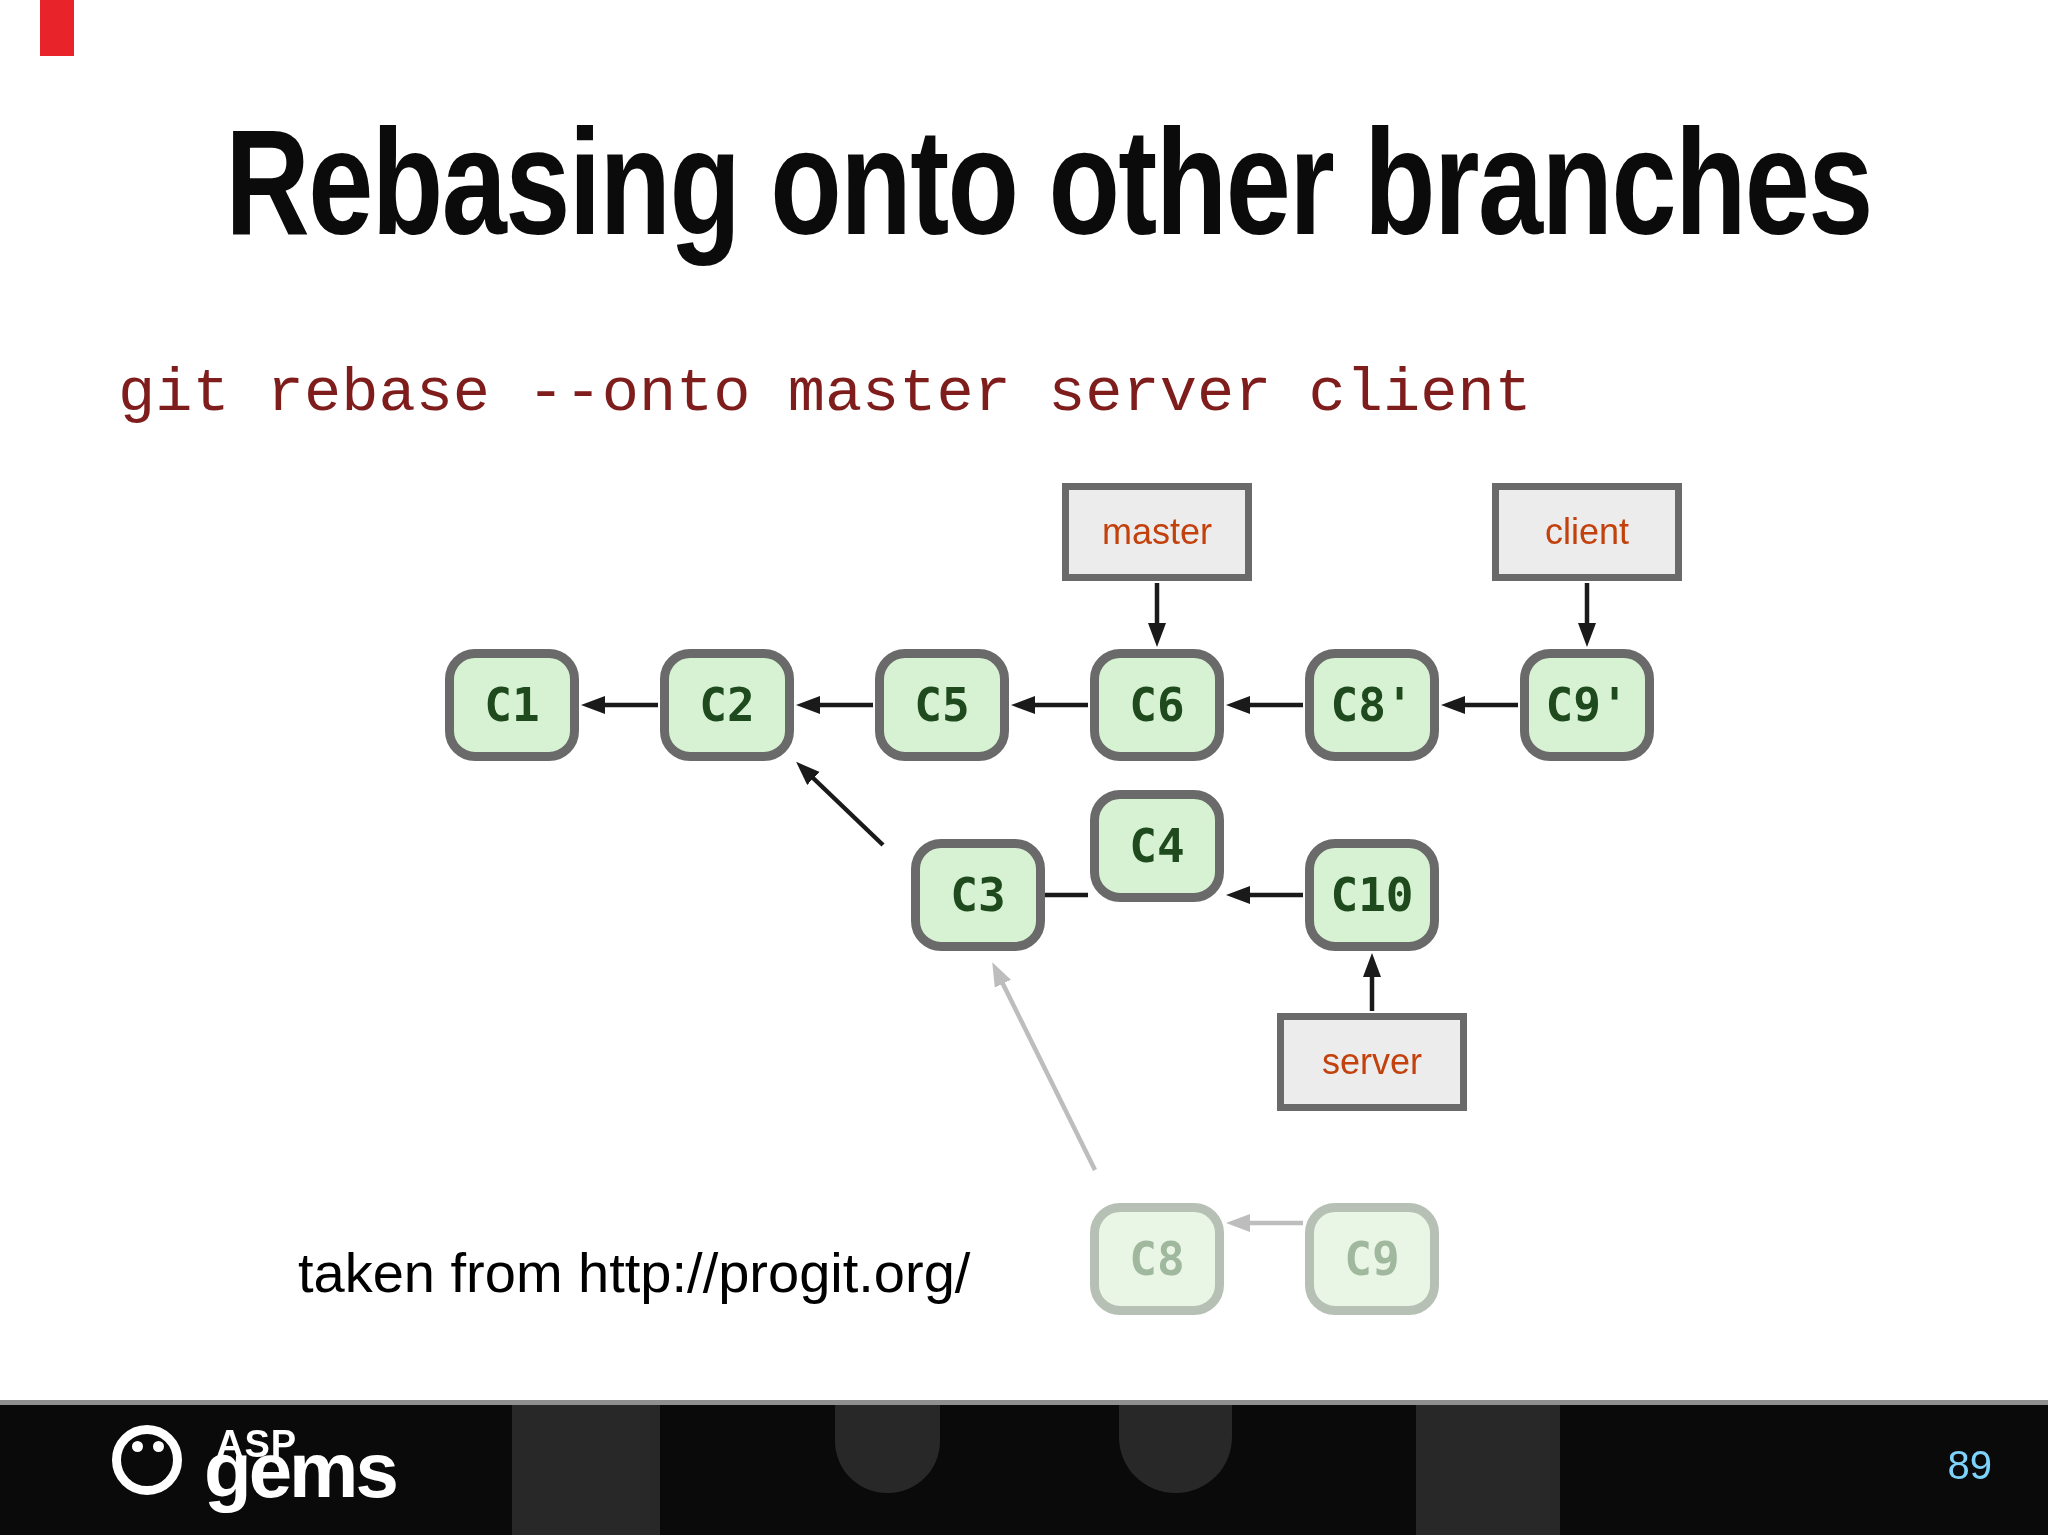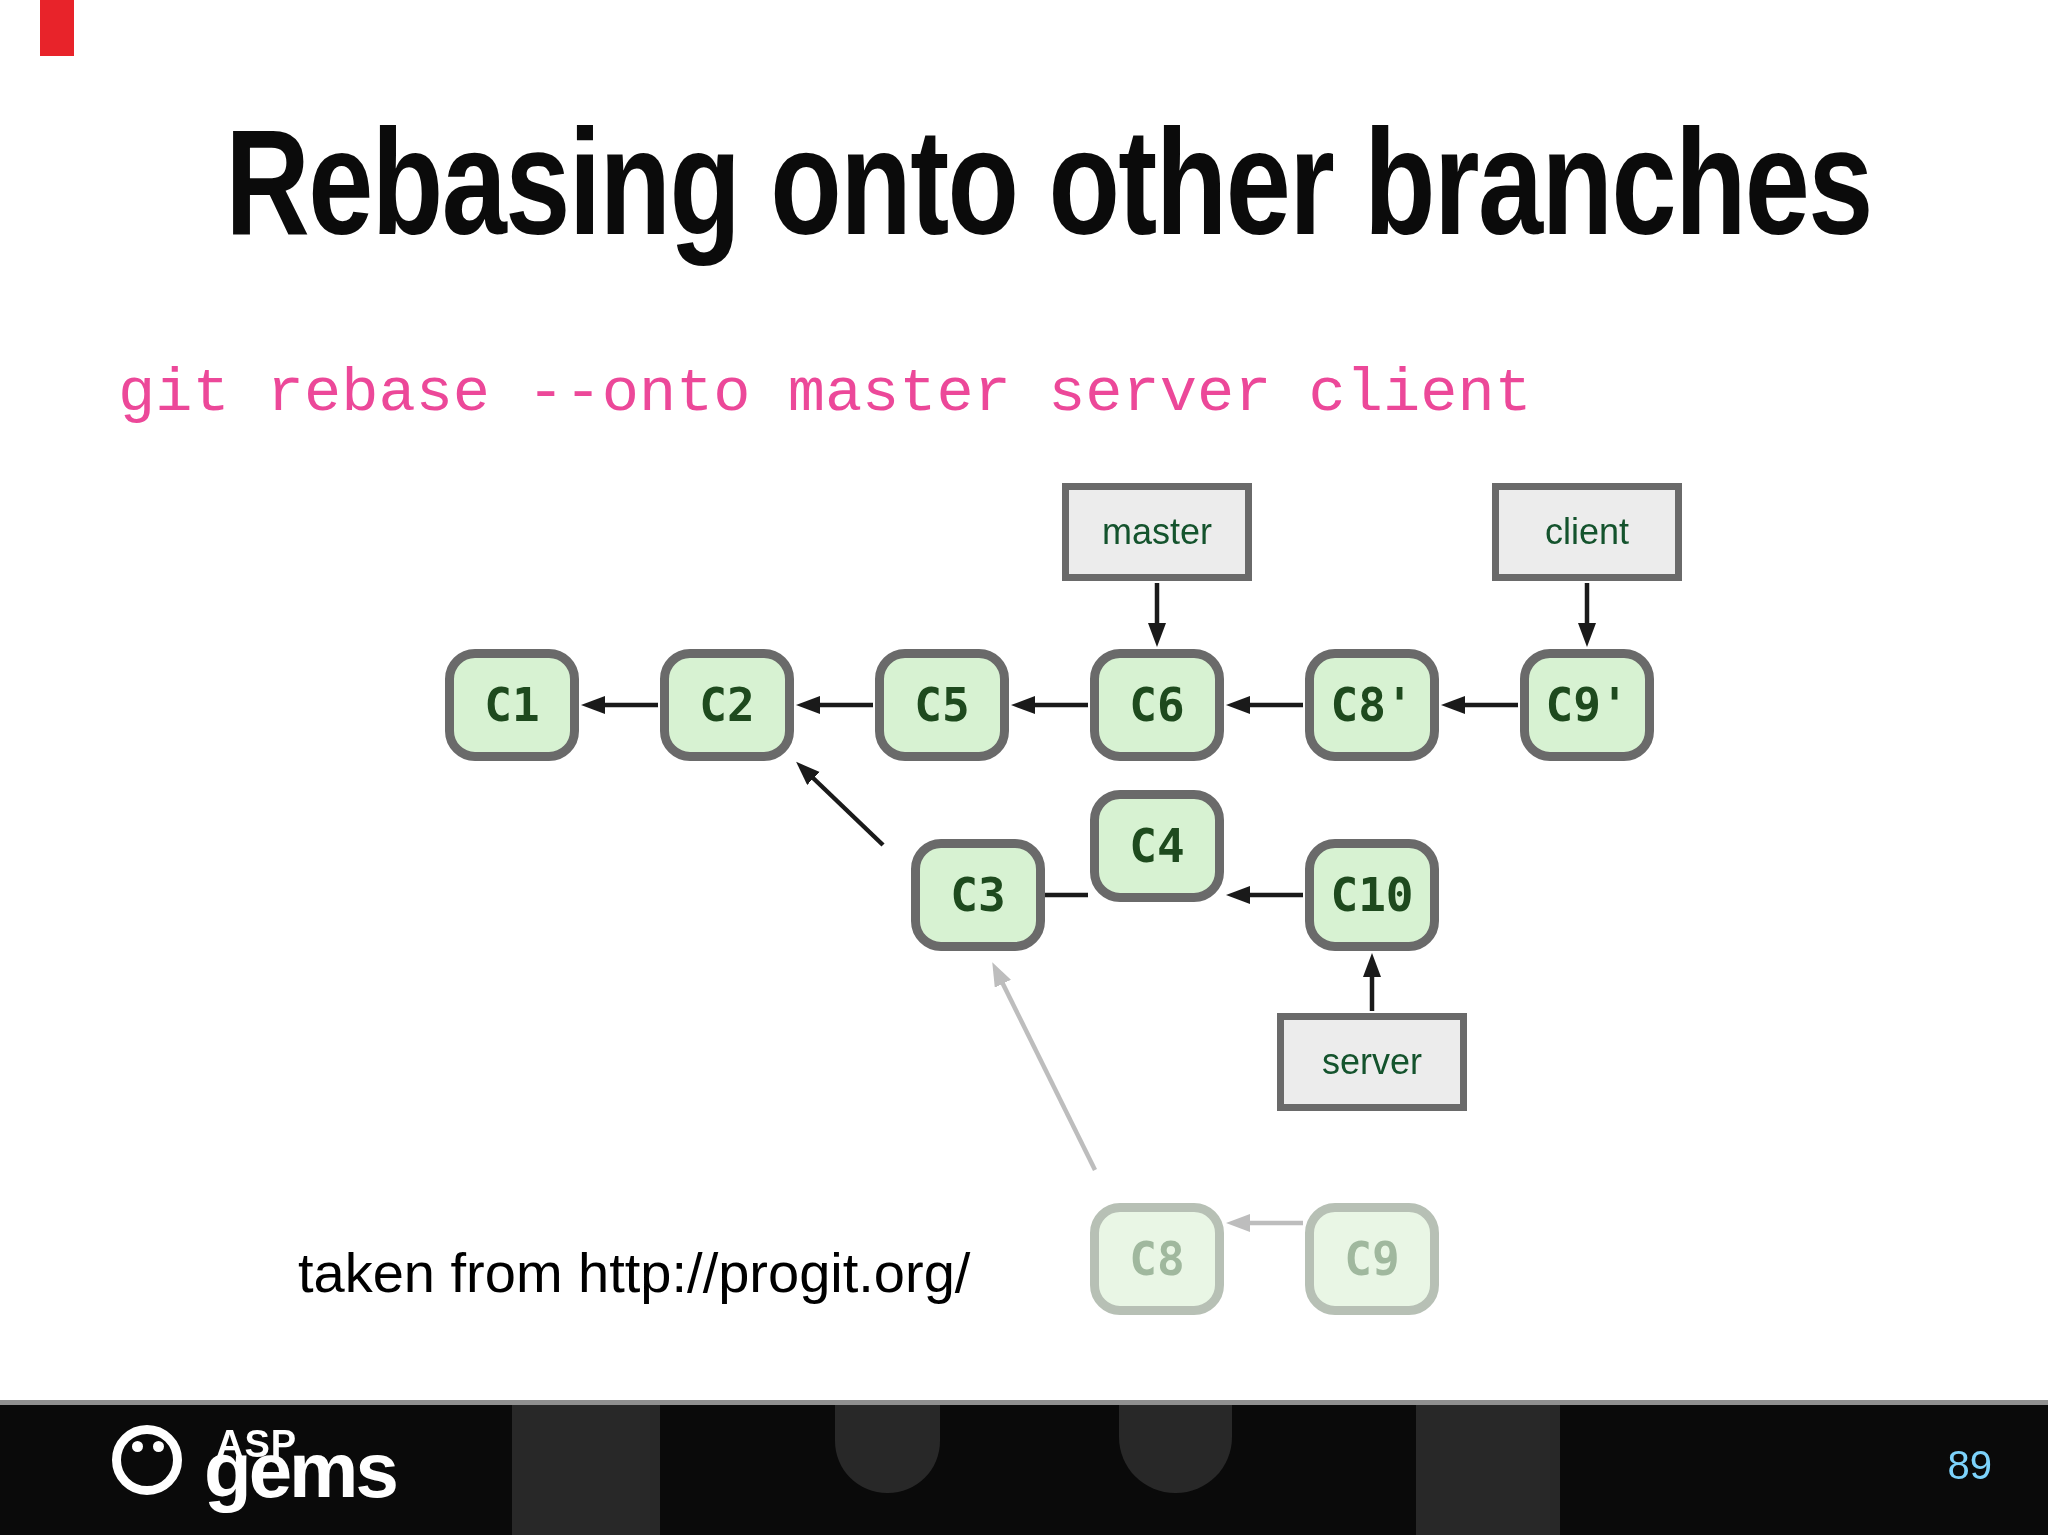--- a/index.html
+++ b/index.html
@@ -7,31 +7,31 @@
          font-family:"Liberation Sans",sans-serif;}
 
   .corner-marker{position:absolute;left:40px;top:0;width:34px;height:56px;background:#e8232a;}
 
   .title{position:absolute;left:0;right:0;top:96px;text-align:center;
          font-size:150px;font-weight:bold;color:#0b0b0b;letter-spacing:-2px;
          transform:scaleX(0.78);white-space:nowrap;}
 
   .command{position:absolute;left:118px;top:358px;
            font-family:"Liberation Mono","DejaVu Sans Mono",monospace;
-           font-size:62px;color:#ec4899;white-space:pre;}
+           font-size:62px;color:#7f1d1d;white-space:pre;}
 
   .credit{position:absolute;left:298px;top:1240px;font-size:56px;color:#000;}
 
   
   .arrows{position:absolute;left:0;top:0;pointer-events:none;}
 
   .branch-box{position:absolute;width:190px;height:98px;box-sizing:border-box;
               background:#ececec;border:7px solid #6a6a6a;
               display:flex;align-items:center;justify-content:center;
-              font-size:36px;color:#14532d;}
+              font-size:36px;color:#c2410c;}
 
   .node{position:absolute;width:134px;height:112px;box-sizing:border-box;
         background:#d7f2d2;border:9px solid #6a6a6a;border-radius:30px;
         display:flex;align-items:center;justify-content:center;
         font-family:"DejaVu Sans Mono",monospace;font-weight:bold;
         font-size:46px;color:#1e4a1e;}
   .node.faded{background:#e9f6e5;border-color:#b7c0b5;color:#a0b89e;margin-top:36px;}
 
   
   .n-c1 {left:445px; top:649px;}

